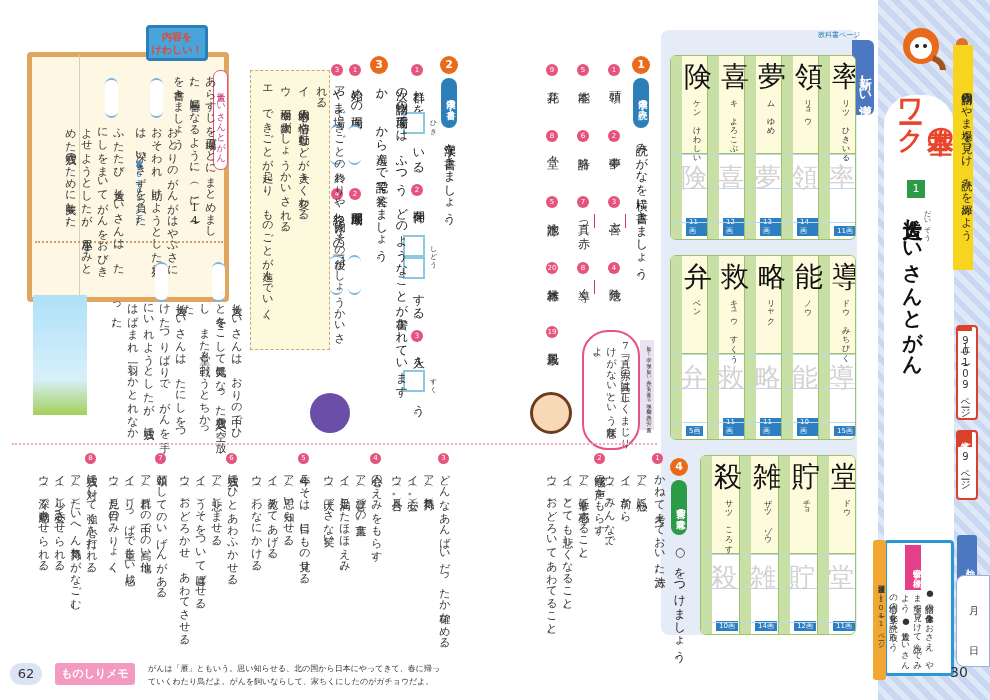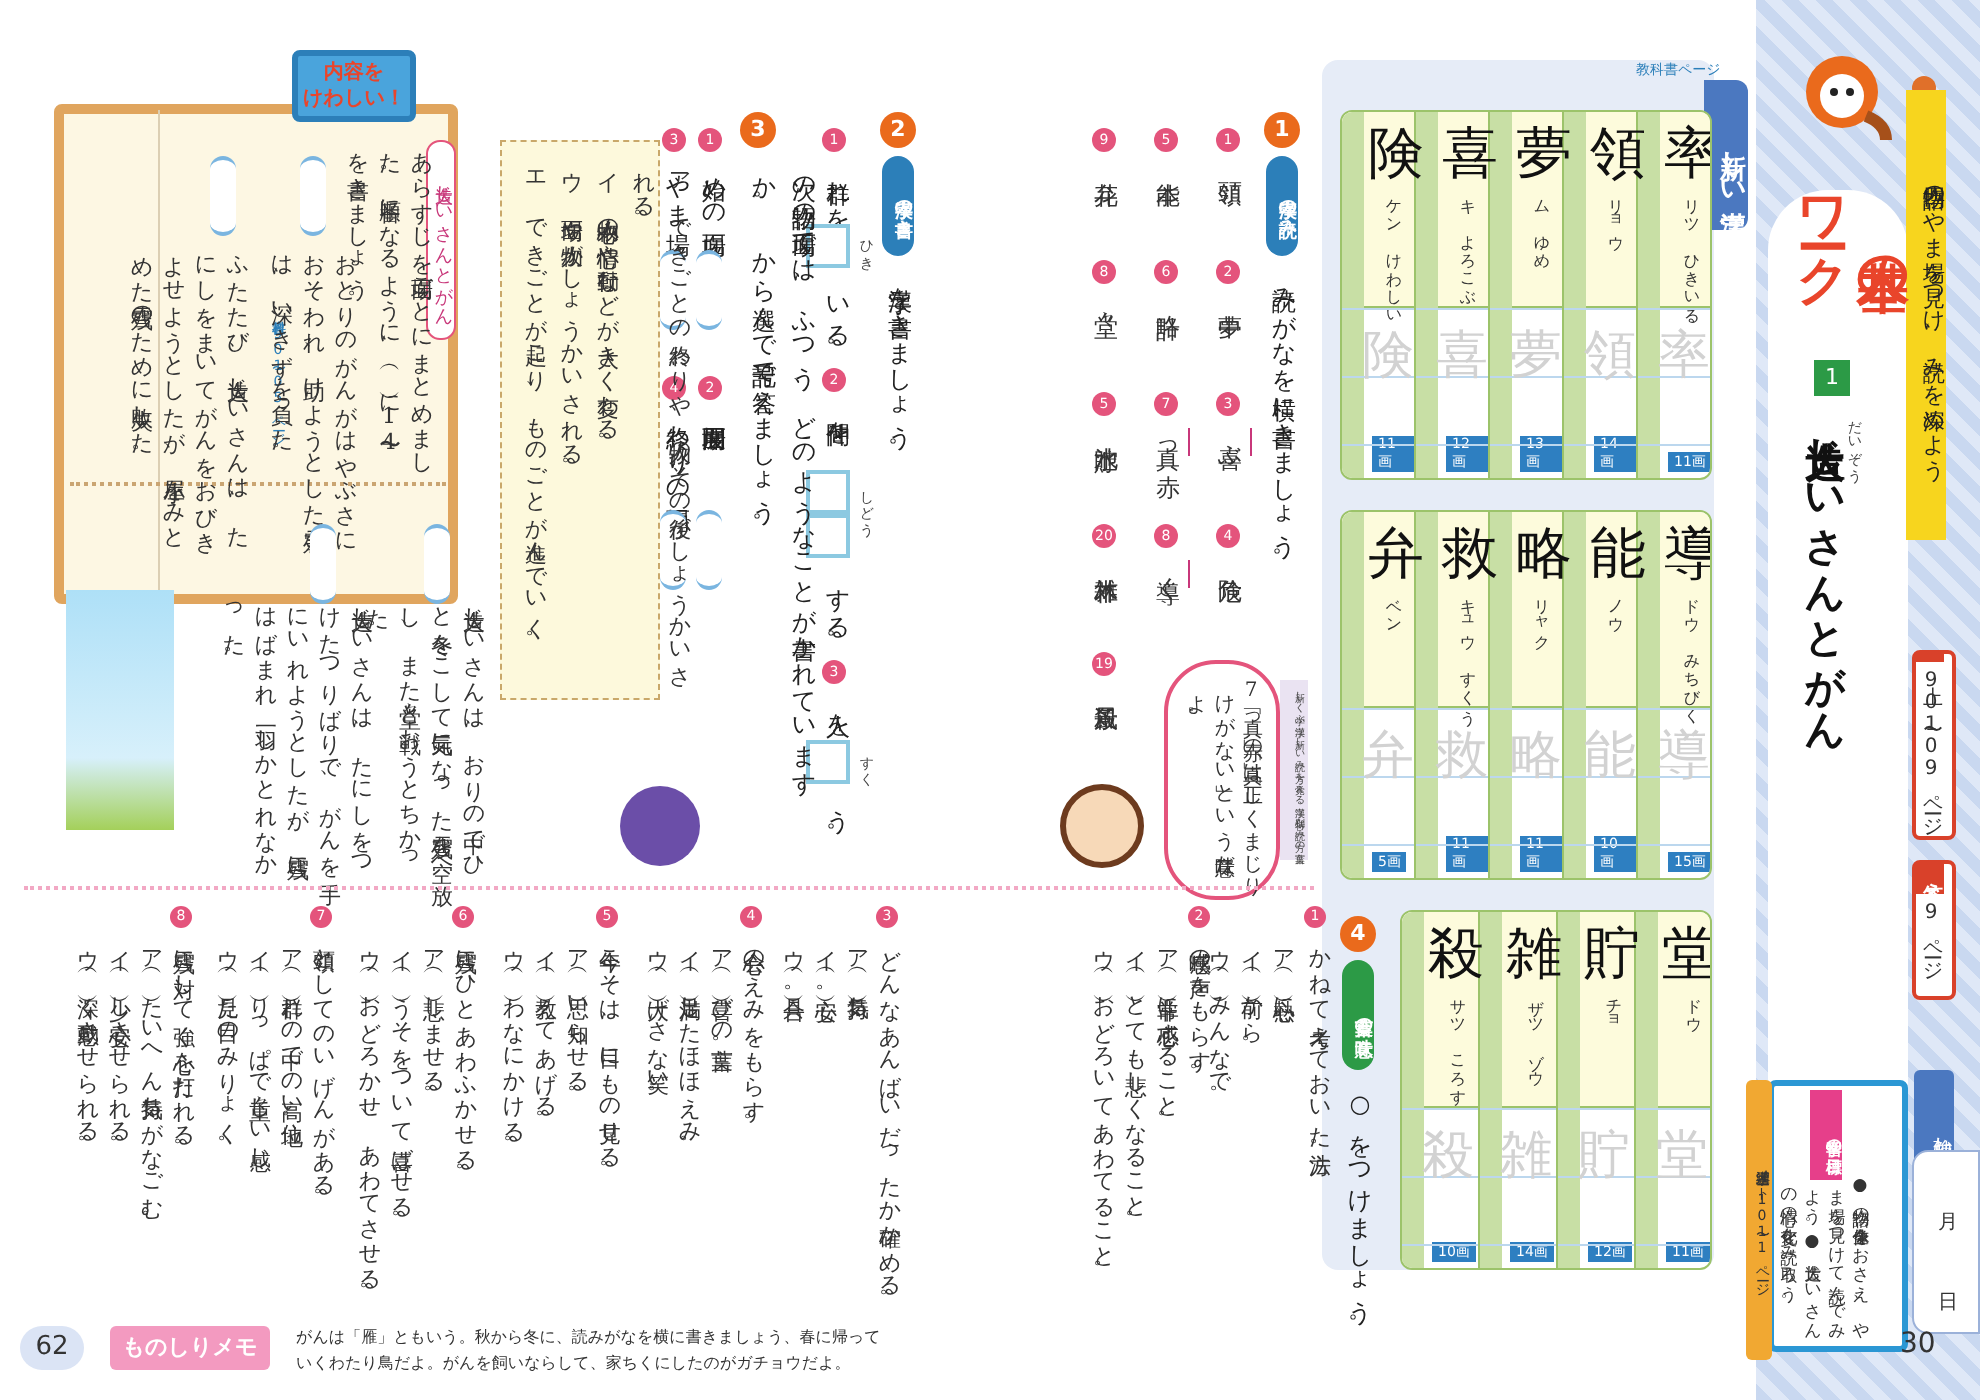--- a/index.html
+++ b/index.html
@@ -419,13 +419,13 @@
 <div class="bopt v" style="left:105px;top:467px">ウ（　）見た目のみりょく。</div>
 
 <div class="bqnum" style="left:85px;top:453px">8</div>
 <div class="bq v" style="left:83px;top:467px">残雪に対して強く心を打たれる。</div>
 <div class="bopt v" style="left:67px;top:467px">ア（　）たいへん気持ちがなごむ。</div>
 <div class="bopt v" style="left:51px;top:467px">イ（　）少し安心させられる。</div>
 <div class="bopt v" style="left:35px;top:467px">ウ（　）深く感動させられる。</div>
 
 <div id="page-left" class="abs">62</div>
 <div id="memo-label" class="abs">ものしりメモ</div>
-<div id="memo-text" class="abs">がんは「雁」ともいう。秋から冬に、読みがなを横に書きましょう、春に帰っていくわたり鳥だよ。がんを飼いならして、家ちくにしたのがガチョウだよ。</div>
+<div id="memo-text" class="abs">がんは「雁」ともいう。思い知らせる、北の国から日本にやってきて、春に帰っていくわたり鳥だよ。がんを飼いならして、家ちくにしたのがガチョウだよ。</div>
 
 </body></html>

